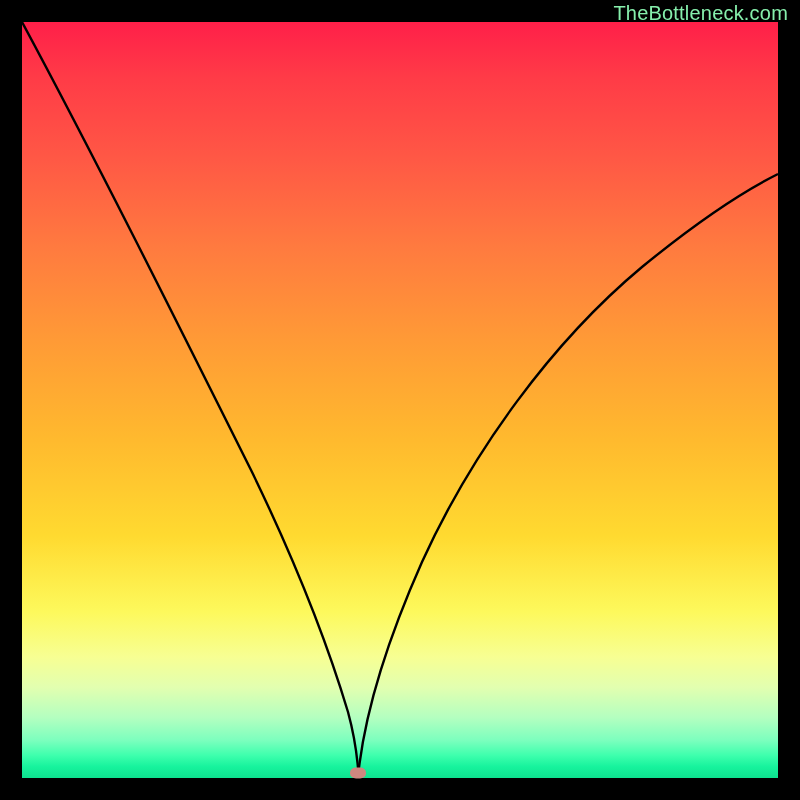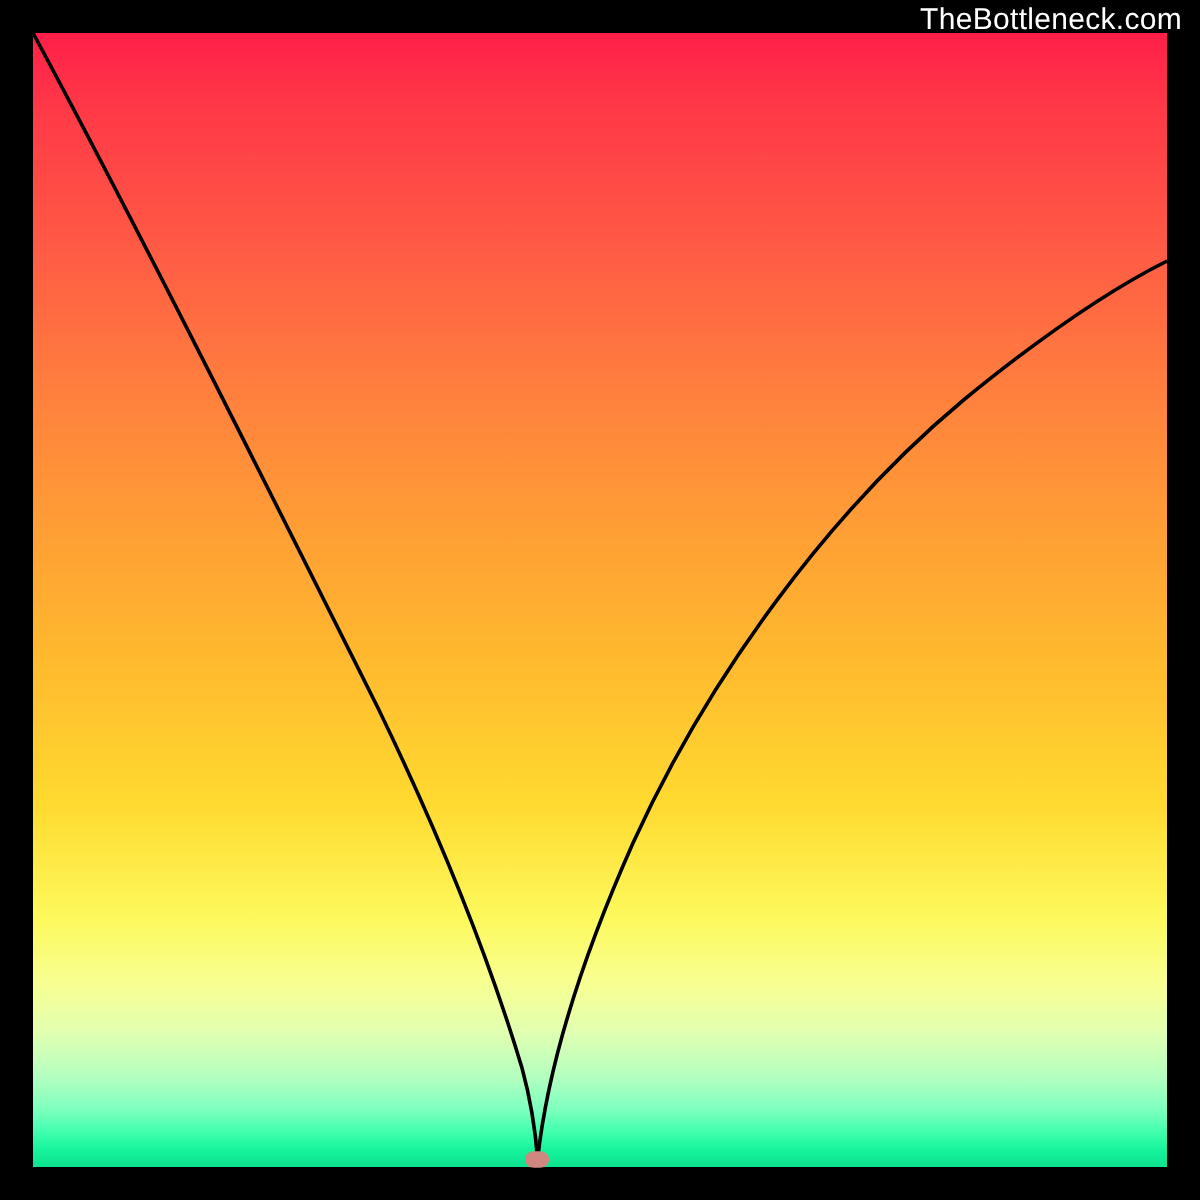--- a/index.html
+++ b/index.html
@@ -57,21 +57,21 @@
     border-radius: 6px / 5px;
     background: #cf877f;
     transform: translate(-50%, -50%);
   }
   .watermark {
     position: absolute;
     top: 2px;
     right: 12px;
     font-family: Arial, Helvetica, sans-serif;
     font-size: 20px;
-    color: #ffffff;
+    color: #86efac;
     letter-spacing: 0.2px;
     user-select: none;
   }
 </style>
 </head>
 <body>
 
 <div class="watermark">TheBottleneck.com</div>
 
 <div class="frame">

